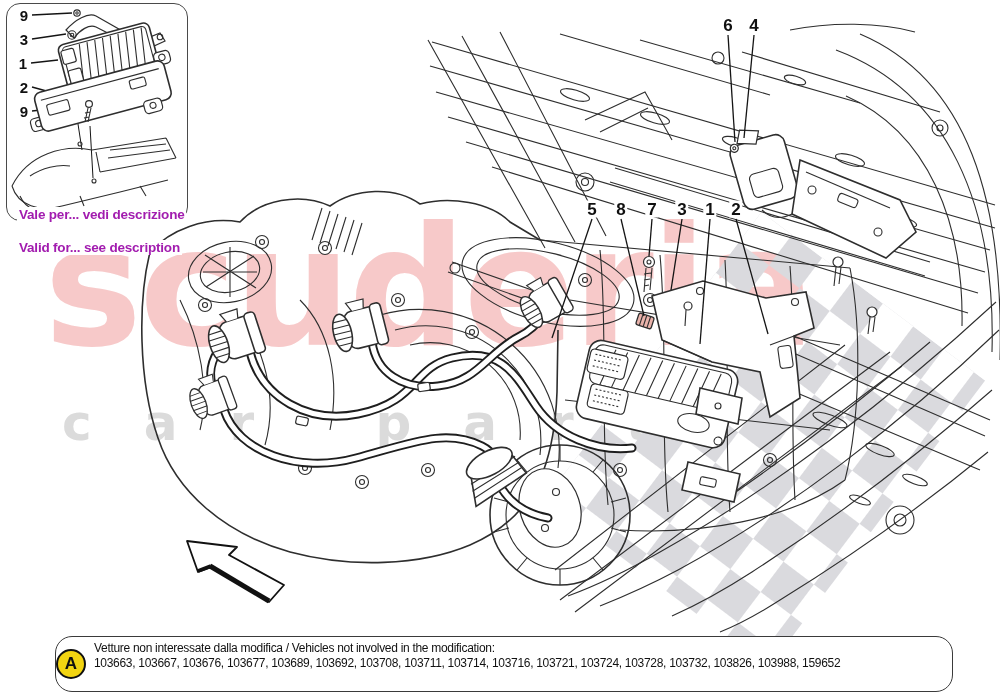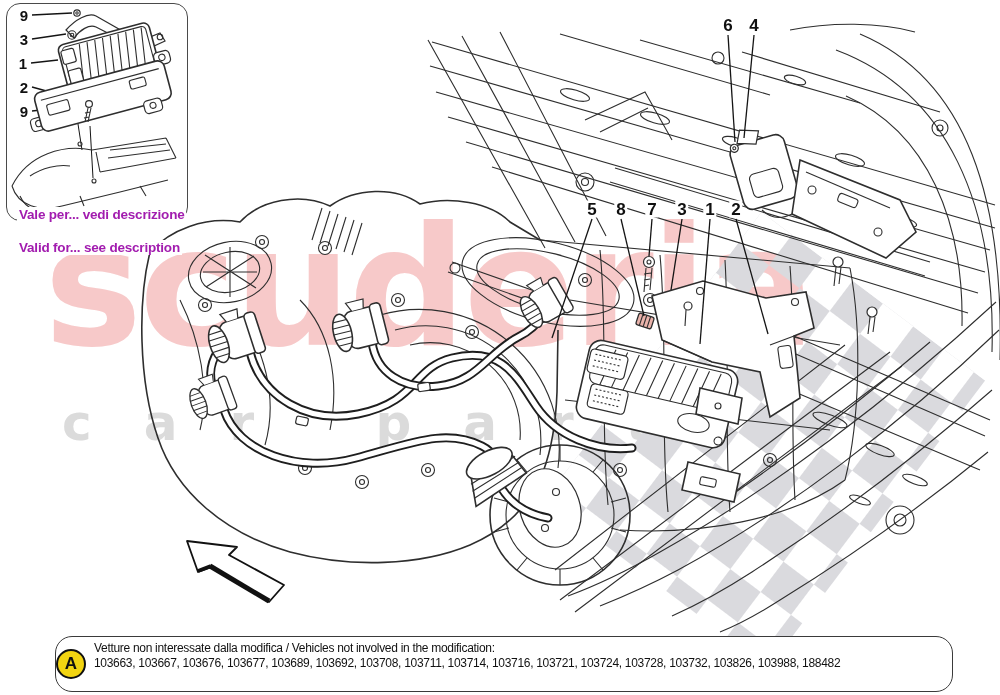--- a/index.html
+++ b/index.html
@@ -342,17 +342,17 @@
   <div class="co" style="left:682px;top:209px">3</div>
   <div class="co" style="left:710px;top:209px">1</div>
   <div class="co" style="left:736px;top:209px">2</div>
   <div class="co" style="left:728px;top:25px">6</div>
   <div class="co" style="left:754px;top:25px">4</div>
 
   <div class="footnote">
     <div class="fn-badge">A</div>
     <div class="fn-text">
       <div>Vetture non interessate dalla modifica / Vehicles not involved in the modification:</div>
-      <div>103663, 103667, 103676, 103677, 103689, 103692, 103708, 103711, 103714, 103716, 103721, 103724, 103728, 103732, 103826, 103988, 188482</div>
+      <div>103663, 103667, 103676, 103677, 103689, 103692, 103708, 103711, 103714, 103716, 103721, 103724, 103728, 103732, 103826, 103988, 159652</div>
     </div>
   </div>
 
 </div>
 
 </body></html>

